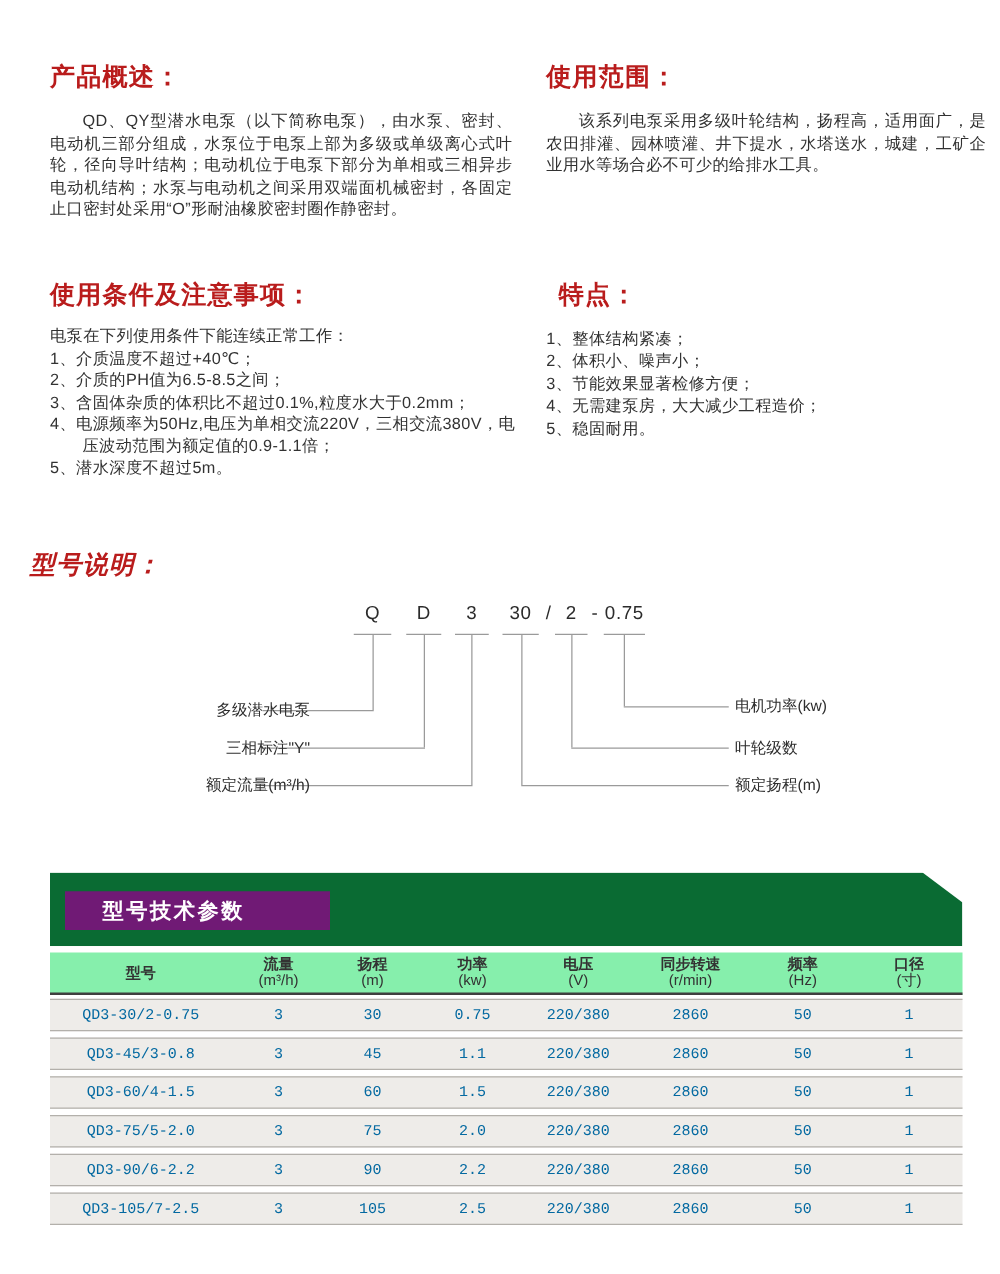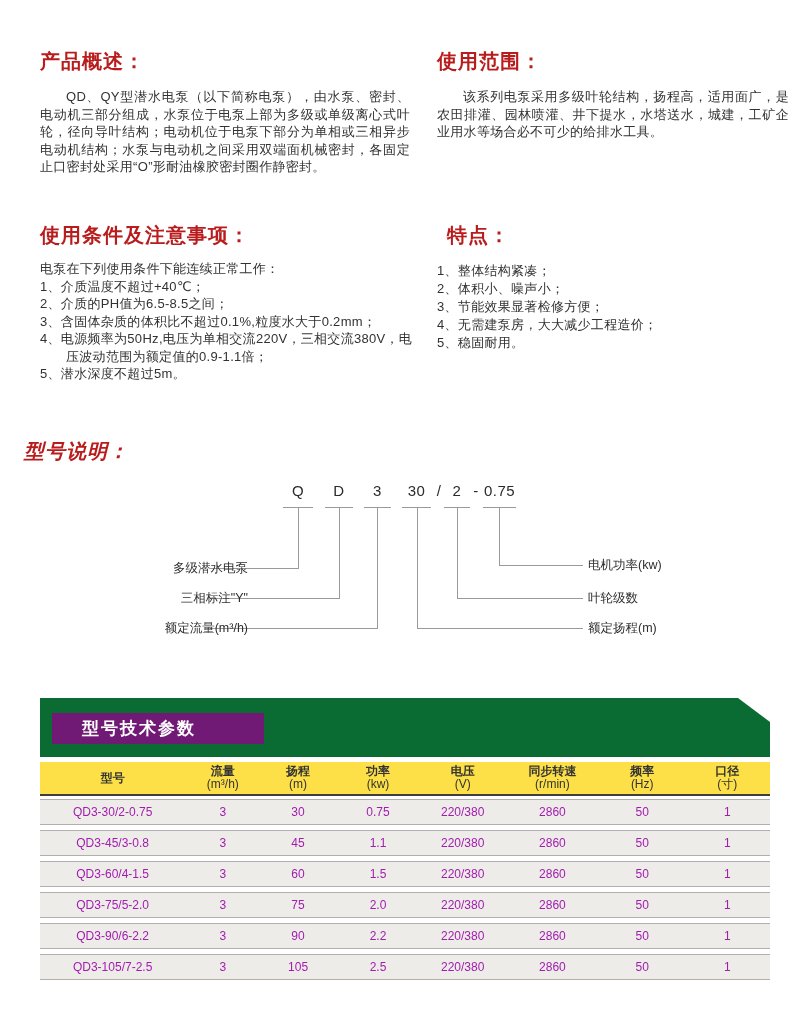--- a/index.html
+++ b/index.html
@@ -21,29 +21,29 @@
   .dlabel.left{left:0;width:205px;text-align:right;padding-left:43px;}
   .dlabel.right{left:588px;text-align:left;}
   
   .banner{position:absolute;left:40px;top:698px;width:730px;height:59px;background:#0a6b33;
           clip-path:polygon(0 0,698px 0,730px 24px,730px 100%,0 100%);}
   .banner-box{position:absolute;left:12px;top:15px;width:212px;height:31px;background:#701a75;
               color:#ffffff;font-size:17px;font-weight:bold;line-height:31px;
               padding-left:30px;box-sizing:border-box;letter-spacing:2px;}
   
   .ptable{position:absolute;left:40px;top:762px;width:730px;}
-  .thead{display:flex;background:#fde047;height:32px;border-bottom:2px solid #3f3f3f;}
+  .thead{display:flex;background:#86efac;height:32px;border-bottom:2px solid #3f3f3f;}
   .thcell{display:flex;flex-direction:column;justify-content:center;align-items:center;
           font-size:12px;color:#333;line-height:13px;}
   .thname{font-weight:bold;}
   .thunit{font-weight:normal;}
   .trows{padding-top:3px;}
   .trow{display:flex;height:24px;background:#eeece9;border-top:1px solid #b3b0ab;
         border-bottom:1px solid #b3b0ab;margin-bottom:5px;align-items:center;}
-  .tcell{font-size:12px;color:#a21caf;text-align:center;}
+  .tcell{font-size:12px;color:#0369a1;text-align:center;font-family:Liberation Mono, monospace;}
   .col0{width:19.9%}.col1{width:10.3%}.col2{width:10.3%}.col3{width:11.6%}
   .col4{width:11.6%}.col5{width:13.0%}.col6{width:11.6%}.col7{width:11.7%}
 </style>
 </head>
 <body>
 
 <div class="page">
 
   <div class="sec-title" style="left:40px;top:48px;">产品概述：</div>
   <div class="body-text indent" style="left:40px;top:88px;width:370px;">QD、QY型潜水电泵（以下简称电泵），由水泵、密封、电动机三部分组成，水泵位于电泵上部为多级或单级离心式叶轮，径向导叶结构；电动机位于电泵下部分为单相或三相异步电动机结构；水泵与电动机之间采用双端面机械密封，各固定止口密封处采用“O”形耐油橡胶密封圈作静密封。</div>

